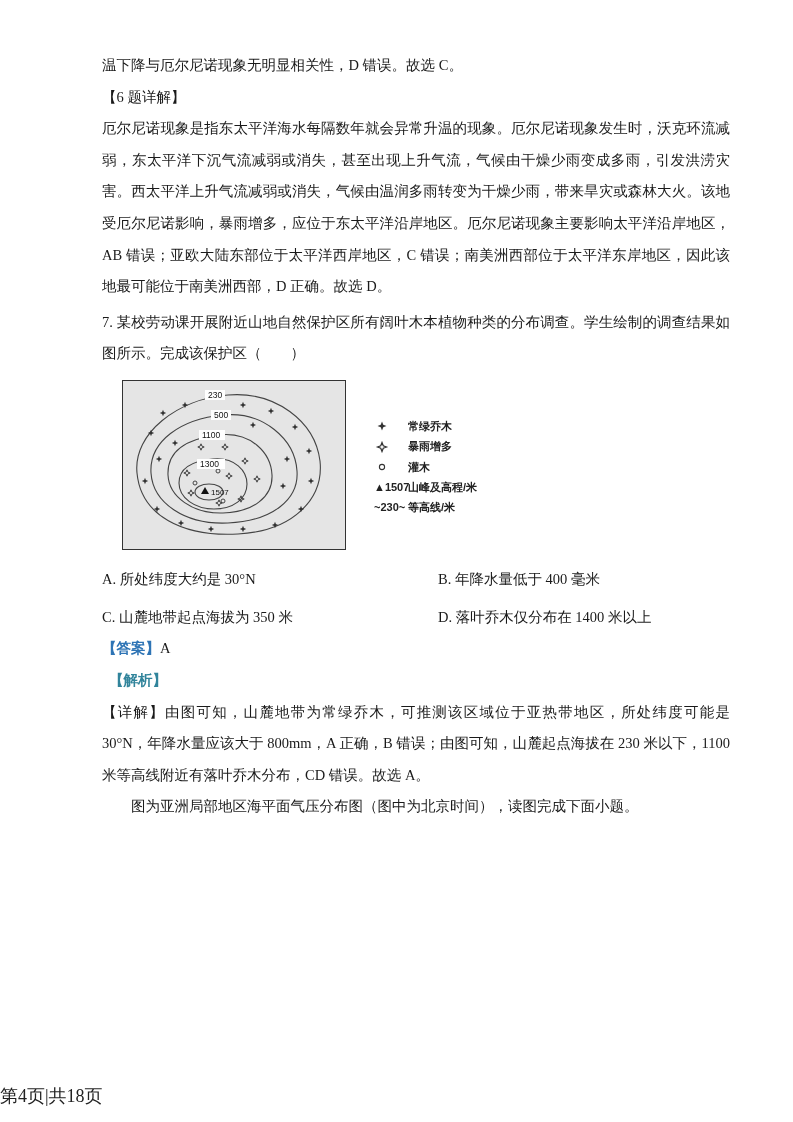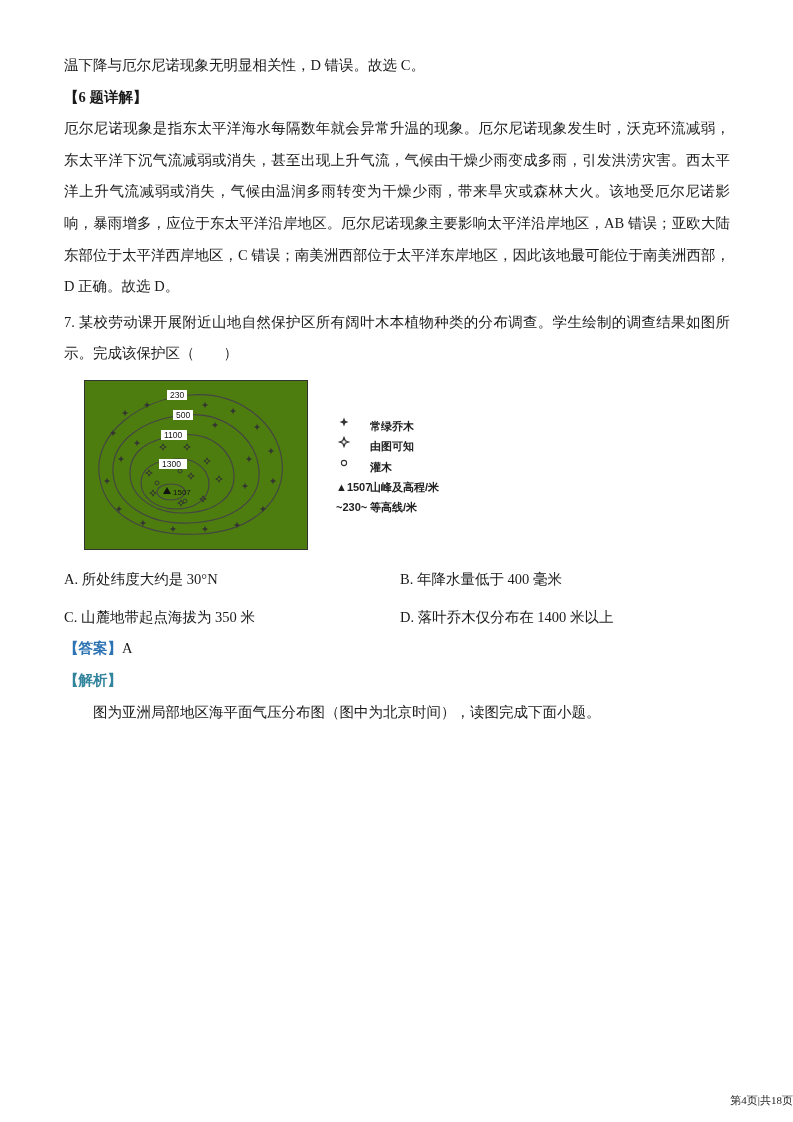--- a/index.html
+++ b/index.html
@@ -1,41 +1,41 @@
 <!DOCTYPE html>
 <html><head>
 <meta charset="utf-8">
 <style>
   html,body{margin:0;padding:0;}
   body{
     width:793px;height:1122px;background:#ffffff;position:relative;
     font-family:"Liberation Serif","DejaVu Serif",serif;color:#1a1a1a;
     overflow:hidden;
   }
-  .page{padding:50px 63px 0 64px;font-size:14.5px;line-height:2.18;text-align:justify;}
+  .page{padding:50px 63px 0 102px;font-size:14.5px;line-height:2.18;text-align:justify;}
   p{margin:0;}
-  .bold{font-weight:bold;}
+  .bold{font-weight:normal;}
   .ans-label{color:#2E74B5;font-weight:bold;}
-  .ana-label{color:#31849B;font-weight:bold;}
+  .ana-label{color:#31849B;font-weight:bold;margin-left:7px;}
   .indent{text-indent:2em;}
   .q{margin-top:4px;}
   
   .figure{display:flex;align-items:flex-start;margin:10px 0 14px 20px;}
-  .mapbox{border:1.6px solid #333;width:222px;height:168px;background:#4d7c0f;flex:0 0 auto;}
+  .mapbox{border:1.6px solid #333;width:222px;height:168px;background:#e5e5e5;flex:0 0 auto;}
   .legend{margin-left:28px;margin-top:36px;font-family:"Liberation Sans","DejaVu Sans",sans-serif;
           font-size:11px;font-weight:bold;line-height:1.85;color:#222;}
-  .legend-row{display:flex;align-items:flex-start;white-space:nowrap;}
+  .legend-row{display:flex;align-items:center;white-space:nowrap;}
   .lg-sym{display:inline-flex;width:34px;justify-content:flex-start;align-items:center;}
   .lg-prefix{}
   
   .opt-row{display:flex;margin-top:6px;}
   .opt-col{width:336px;}
   .opt-col2{flex:1;}
-  .footer{position:absolute;bottom:14px;left:0;width:100%;text-align:right;
-          font-size:11px;color:#222;}
+  .footer{position:absolute;bottom:14px;left:0;width:100%;text-align:left;
+          font-size:18px;color:#222;}
   svg text{font-family:"Liberation Sans","DejaVu Sans",sans-serif;}
 </style>
 </head>
 <body>
 
 <div class="page">
 
   <p>温下降与厄尔尼诺现象无明显相关性，D 错误。故选 C。</p>
 
   <p class="bold">【6 题详解】</p>
@@ -136,21 +136,21 @@
         <span>常绿乔木</span>
       </div>
       <div class="legend-row">
         <span class="lg-sym">
           <svg width="16" height="12">
               <g transform="translate(8,6) scale(1.4)">
                 <use href="#star-o"></use>
               </g>
             </svg>
         </span>
-        <span>由图可知</span>
+        <span>暴雨增多</span>
       </div>
       <div class="legend-row">
         <span class="lg-sym">
           <svg width="16" height="12">
               <circle cx="8" cy="6" r="2.6" fill="none" stroke="#333" stroke-width="1.1"></circle>
             </svg>
         </span>
         <span>灌木</span>
       </div>
       <div class="legend-row">
@@ -170,18 +170,19 @@
   </div>
   <div class="opt-row">
     <span class="opt-col">C. 山麓地带起点海拔为 350 米</span>
     <span class="opt-col2">D. 落叶乔木仅分布在 1400 米以上</span>
   </div>
 
   <p><span class="ans-label">【答案】</span><span>A</span></p>
 
   <p><span class="ana-label">【解析】</span></p>
 
+  <p><span class="bold">【详解】</span><span>由图可知，山麓地带为常绿乔木，可推测该区域位于亚热带地区，所处纬度可能是 30°N，年降水量应该大于 800mm，A 正确，B 错误；由图可知，山麓起点海拔在 230 米以下，1100 米等高线附近有落叶乔木分布，CD 错误。故选 A。</span></p>
 
   <p class="indent">图为亚洲局部地区海平面气压分布图（图中为北京时间），读图完成下面小题。</p>
 
 </div>
 
 <div class="footer">第4页|共18页</div>
 
 </body></html>

